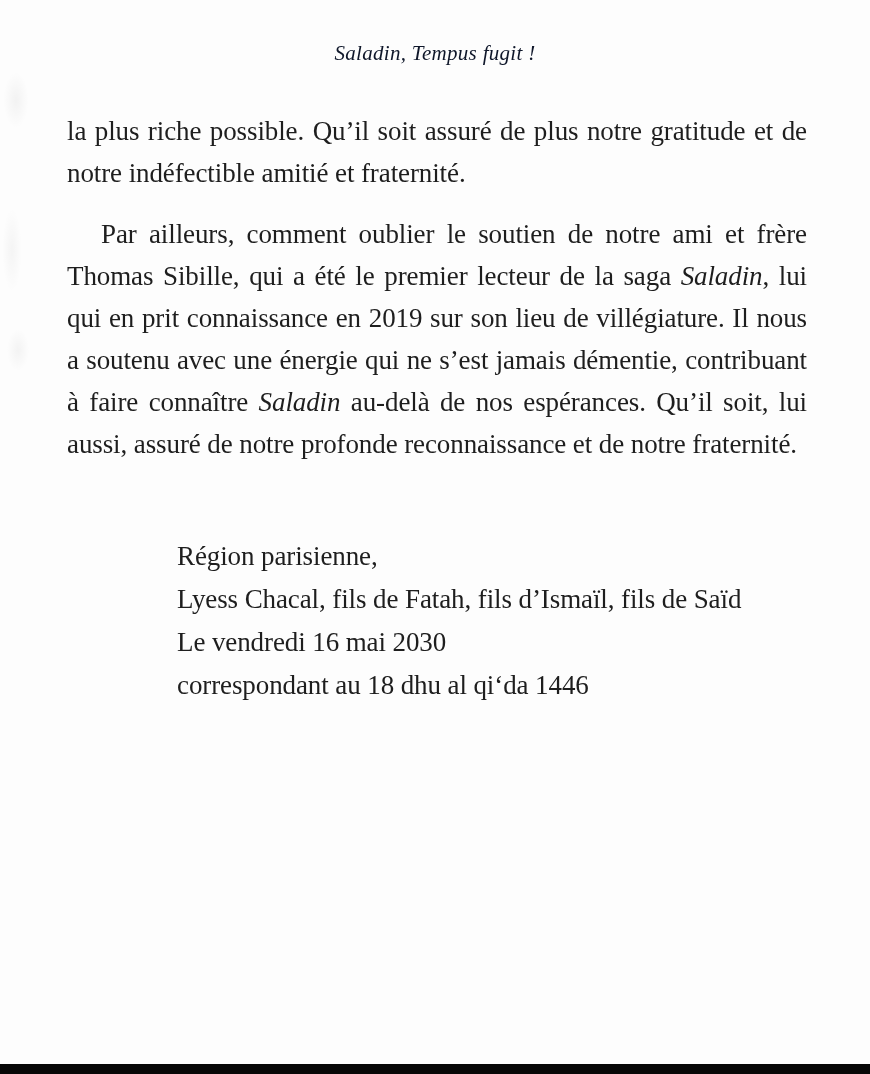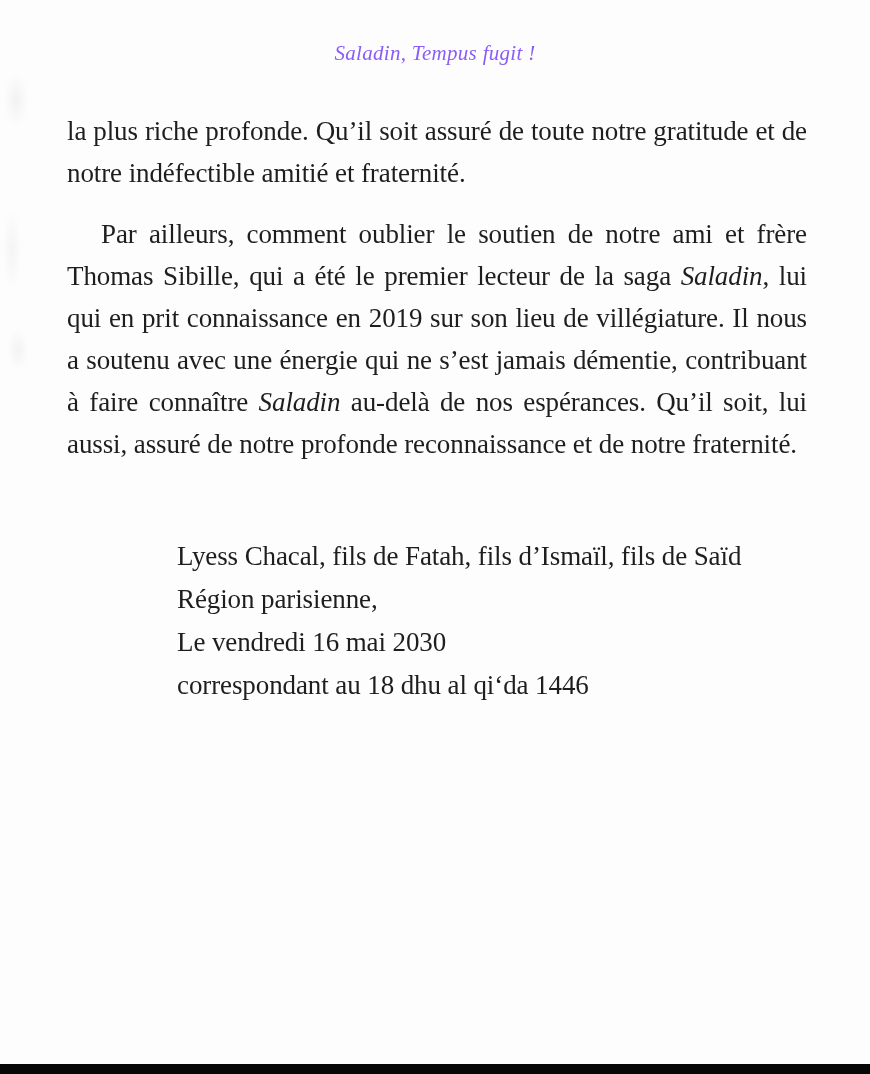--- a/index.html
+++ b/index.html
@@ -31,21 +31,21 @@
   }
   .running-header {
     position: absolute;
     top: 41px;
     left: 0;
     width: 100%;
     text-align: center;
     font-style: italic;
     font-size: 21px;
     letter-spacing: 0.3px;
-    color: #8b5cf6;
+    color: #0f172a;
   }
   .content {
     position: absolute;
     top: 110px;
     left: 67px;
     width: 740px;
     font-size: 27px;
     line-height: 42px;
     text-align: justify;
     letter-spacing: -0.1px;
@@ -76,27 +76,27 @@
 <body>
 
 <div class="page">
 
   <div class="scan-smudge"></div>
 
   <div class="running-header">Saladin, Tempus fugit !</div>
 
   <div class="content">
 
-    <p class="para"><span>la plus riche profonde. Qu’il soit assuré de toute notre gratitude et de notre indéfectible amitié et fraternité.</span></p>
+    <p class="para"><span>la plus riche possible. Qu’il soit assuré de plus notre gratitude et de notre indéfectible amitié et fraternité.</span></p>
 
     <p class="para indented"><span>Par ailleurs, comment oublier le soutien de notre ami et frère Thomas Sibille, qui a été le premier lecteur de la saga </span><span class="it">Saladin</span><span>, lui qui en prit connaissance en 2019 sur son lieu de villégiature. Il nous a soutenu avec une énergie qui ne s’est jamais démentie, contribuant à faire connaître </span><span class="it">Saladin</span><span> au-delà de nos espérances. Qu’il soit, lui aussi, assuré de notre profonde reconnaissance et de notre fraternité.</span></p>
 
     <div class="signature">
+      <div class="signature-line">Région parisienne,</div>
       <div class="signature-line">Lyess Chacal, fils de Fatah, fils d’Ismaïl, fils de Saïd</div>
-      <div class="signature-line">Région parisienne,</div>
       <div class="signature-line">Le vendredi 16 mai 2030</div>
       <div class="signature-line">correspondant au 18 dhu al qi‘da 1446</div>
     </div>
 
   </div>
 
   <div class="bottom-bar"></div>
 
 </div>
 

